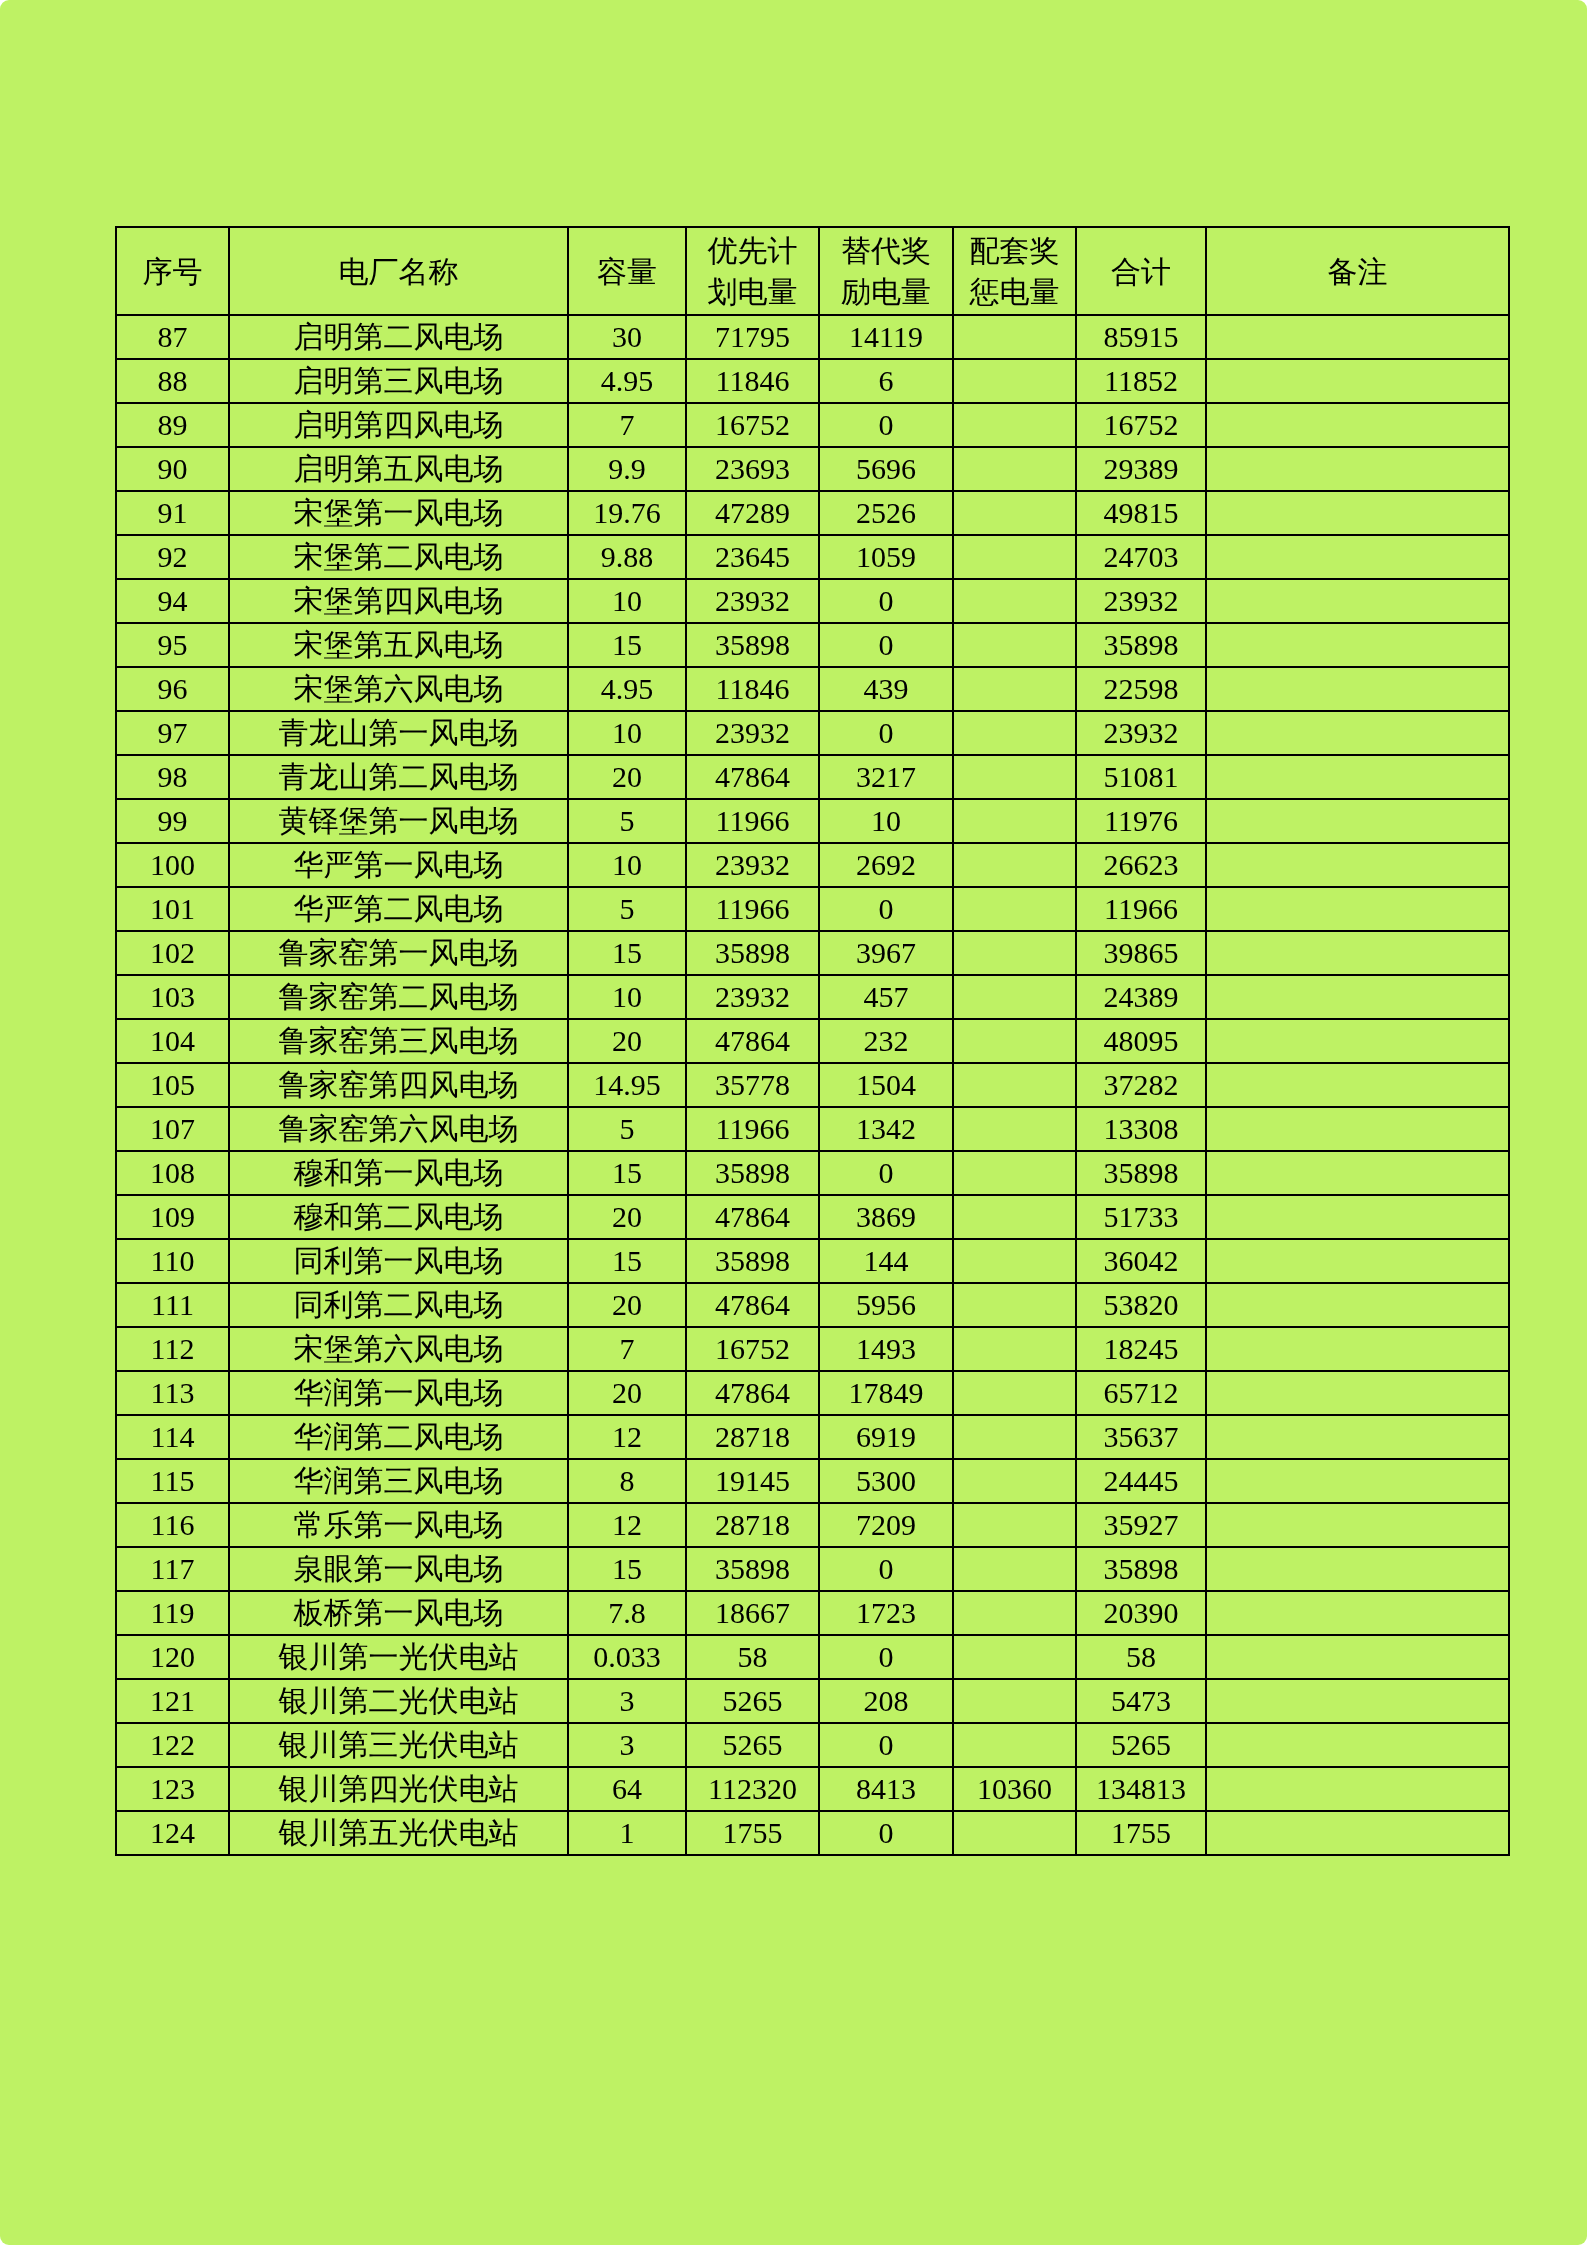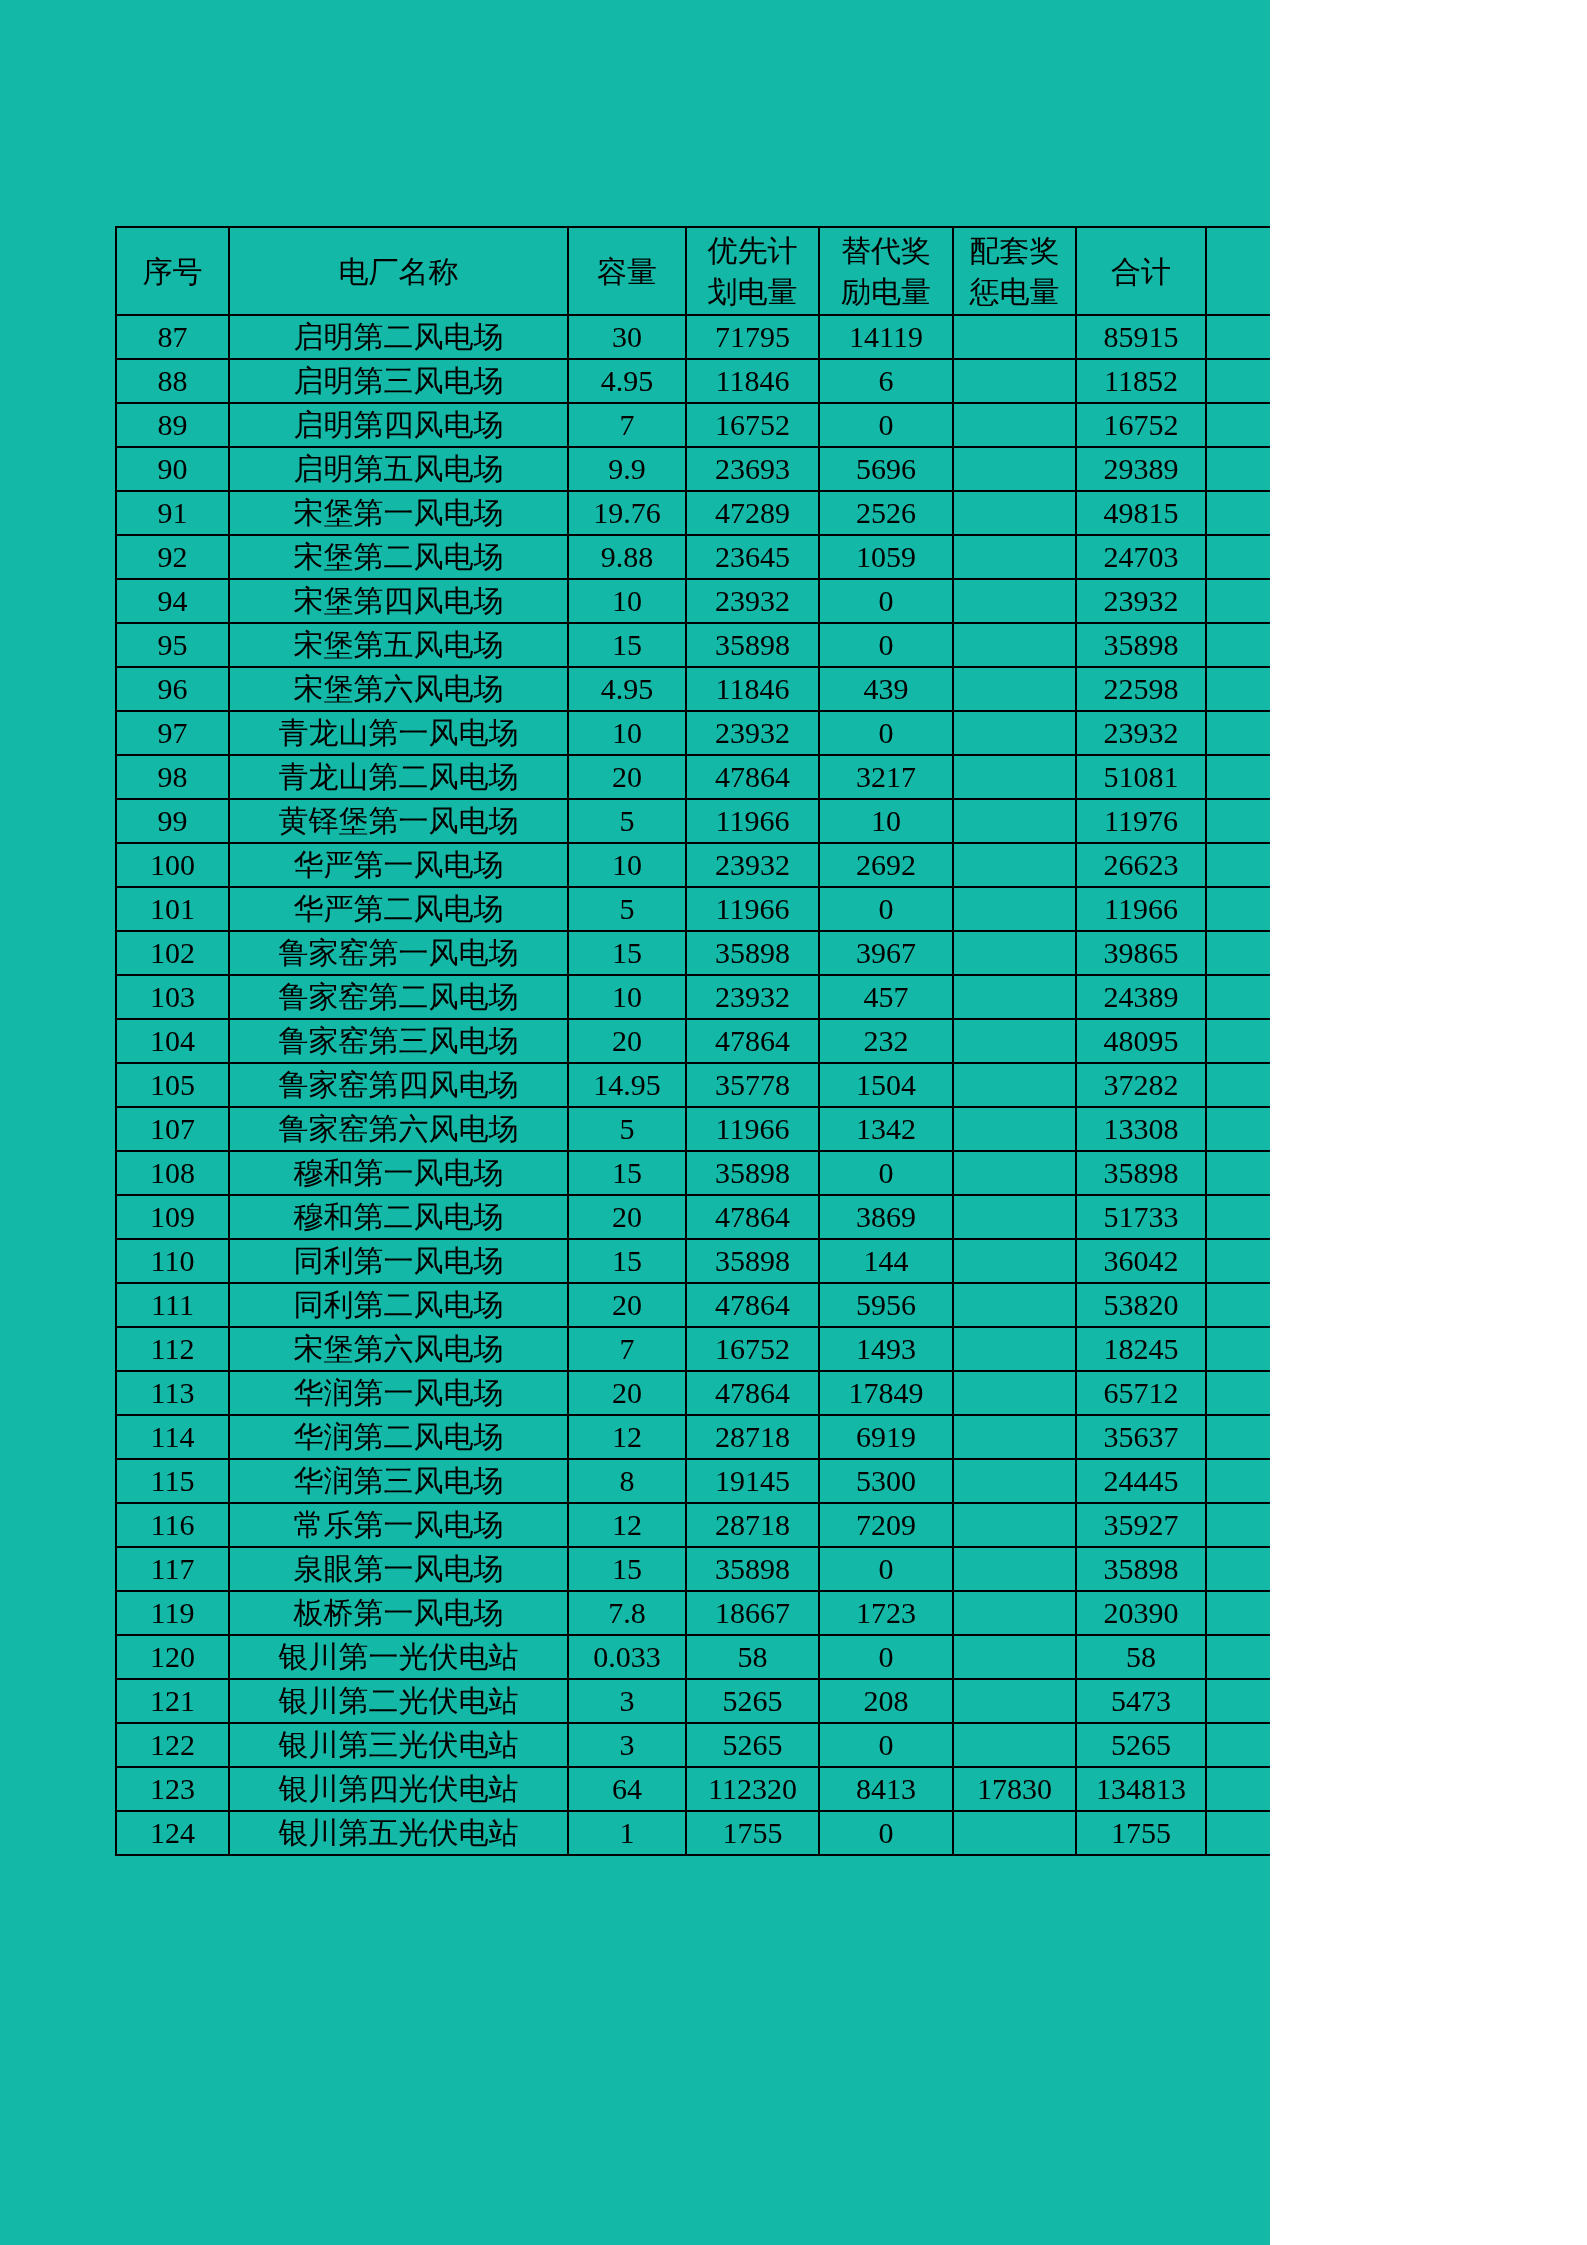--- a/index.html
+++ b/index.html
@@ -2,26 +2,27 @@
 <html><head>
 <meta charset="utf-8">
 <style>
   html, body {
     margin: 0;
     padding: 0;
     background: #ffffff;
   }
   .sheet {
     position: relative;
-    width: 1270px;
+    width: 1587px;
     height: 2245px;
-    background: #14b8a6;
+    background: #bef264;
     overflow: hidden;
     font-family: "Liberation Serif", "DejaVu Serif", serif;
     color: #000000;
+    border-radius: 9px;
   }
   table.grid {
     position: absolute;
     left: 115px;
     top: 226px;
     width: 1393px;
     border-collapse: collapse;
     table-layout: fixed;
   }
   table.grid col.c-no       { width: 113px; }
@@ -412,21 +413,21 @@
           <td></td>
           <td>5265</td>
           <td></td>
         </tr>
         <tr>
           <td>123</td>
           <td>银川第四光伏电站</td>
           <td>64</td>
           <td>112320</td>
           <td>8413</td>
-          <td>17830</td>
+          <td>10360</td>
           <td>134813</td>
           <td></td>
         </tr>
         <tr>
           <td>124</td>
           <td>银川第五光伏电站</td>
           <td>1</td>
           <td>1755</td>
           <td>0</td>
           <td></td>

